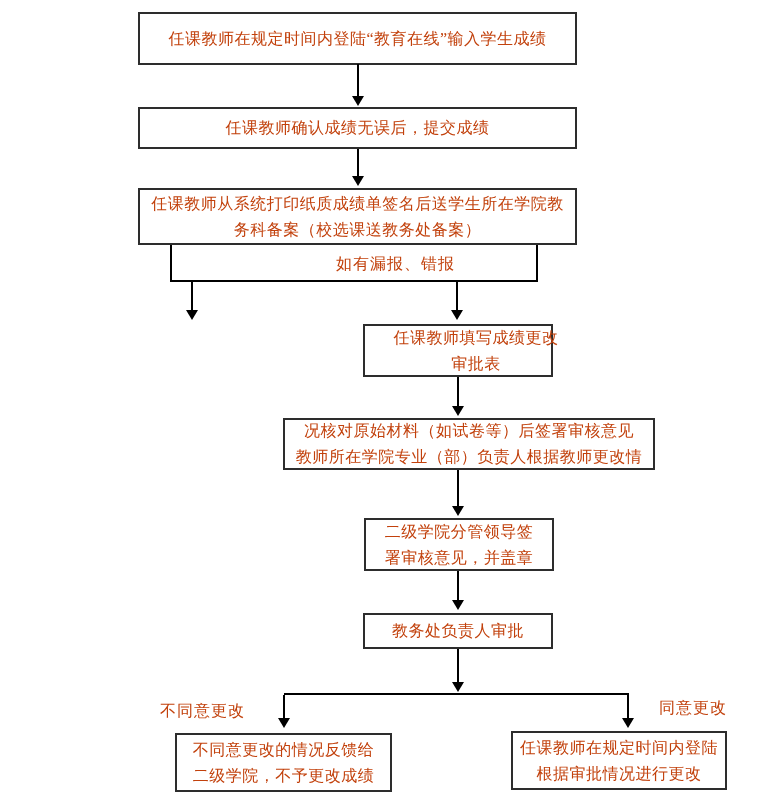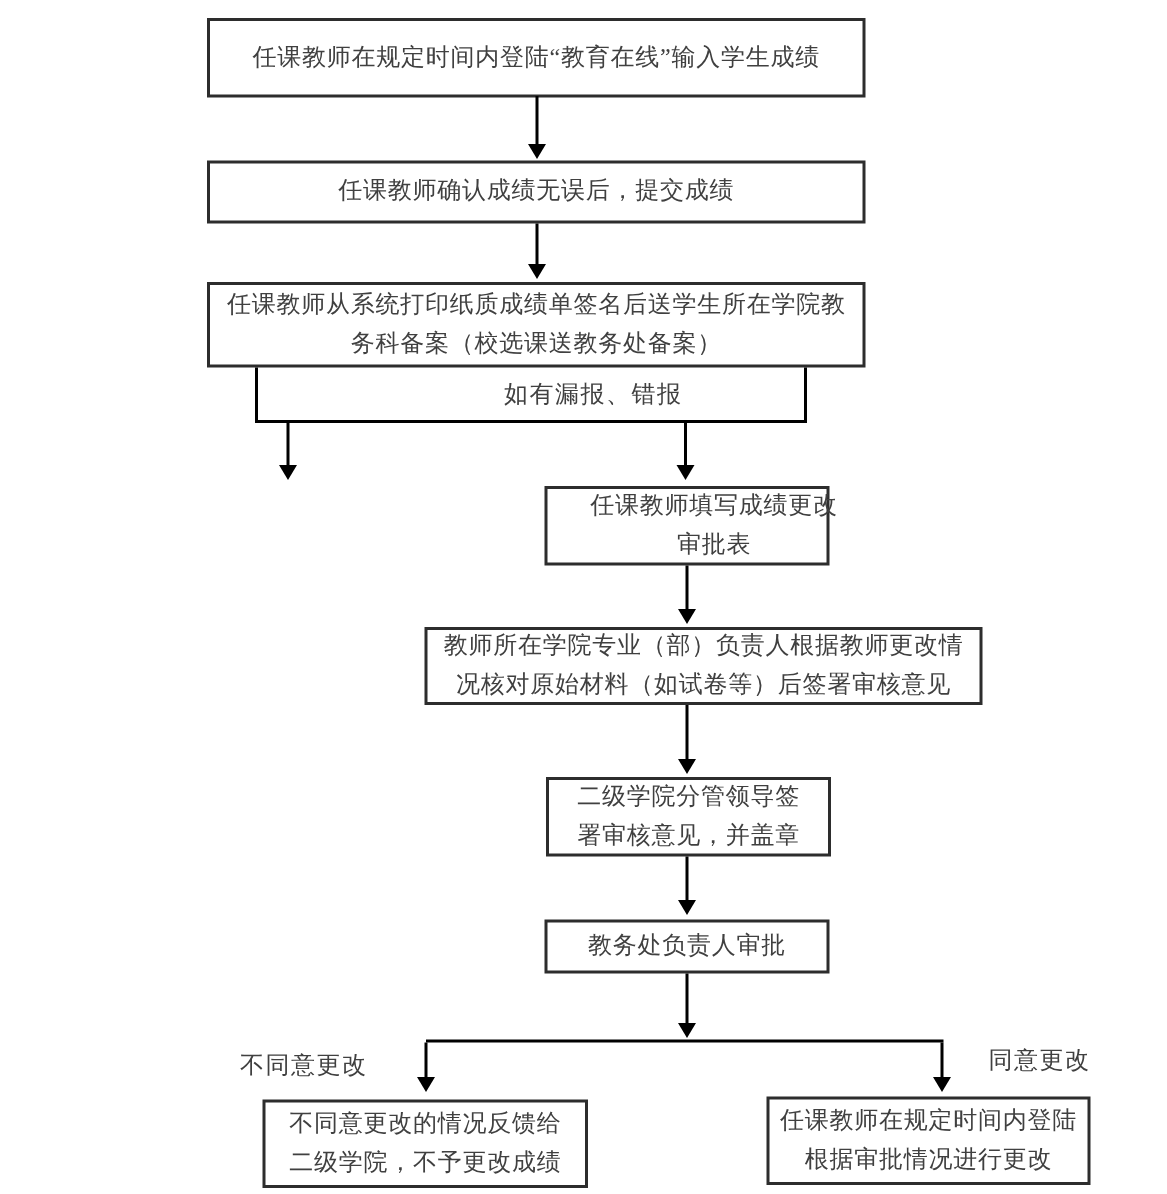--- a/index.html
+++ b/index.html
@@ -6,21 +6,21 @@
     margin: 0;
     padding: 0;
     background: #ffffff;
   }
   #canvas {
     position: relative;
     width: 778px;
     height: 796px;
     background: #ffffff;
     font-family: "Liberation Serif", "DejaVu Serif", serif;
-    color: #404040;
+    color: #c2410c;
     overflow: hidden;
   }
   .node {
     position: absolute;
     box-sizing: border-box;
     border: 2px solid #2d2d2d;
     background: #ffffff;
     display: flex;
     flex-direction: column;
     align-items: center;
@@ -95,22 +95,22 @@
 
   <div class="node" style="left:363px; top:324px; width:190px; height:53px;padding-left:36px;">
     <span class="ln">任课教师填写成绩更改</span>
     <span class="ln">审批表</span>
   </div>
 
   <div class="vline" style="left:457px; top:377px; height:29px;"></div>
   <div class="ahead" style="left:452px; top:406px;"></div>
 
   <div class="node" style="left:283px; top:418px; width:372px; height:52px;">
+    <span class="ln">况核对原始材料（如试卷等）后签署审核意见</span>
     <span class="ln">教师所在学院专业（部）负责人根据教师更改情</span>
-    <span class="ln">况核对原始材料（如试卷等）后签署审核意见</span>
   </div>
 
   <div class="vline" style="left:457px; top:470px; height:36px;"></div>
   <div class="ahead" style="left:452px; top:506px;"></div>
 
   <div class="node" style="left:364px; top:518px; width:190px; height:53px;">
     <span class="ln">二级学院分管领导签</span>
     <span class="ln">署审核意见，并盖章</span>
   </div>
 

